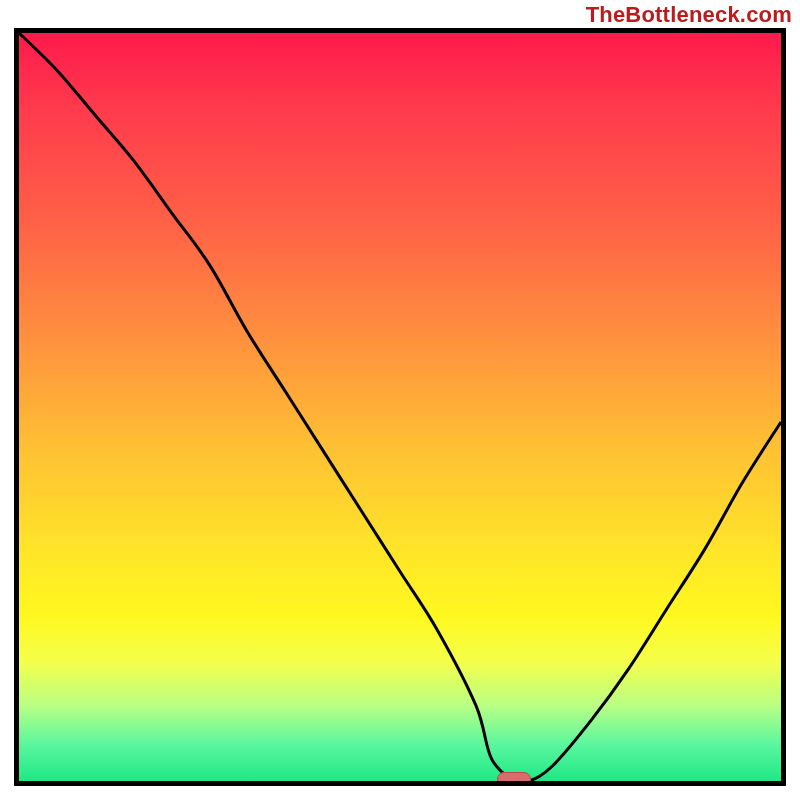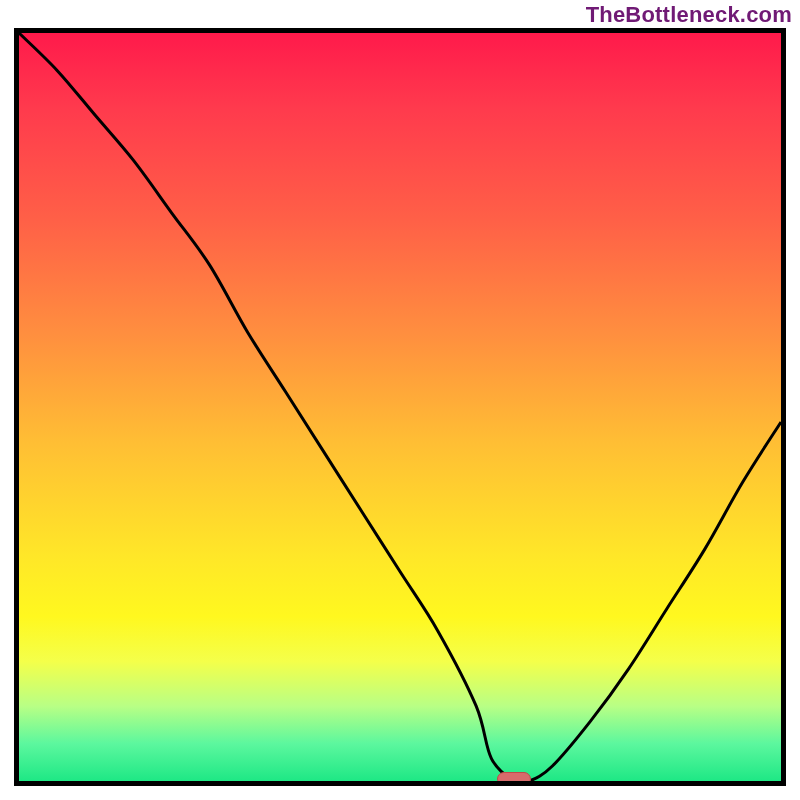--- a/index.html
+++ b/index.html
@@ -14,21 +14,21 @@
     position: relative;
     width: 800px;
     height: 800px;
   }
   .watermark {
     position: absolute;
     top: 2px;
     right: 8px;
     font-size: 22px;
     font-weight: 600;
-    color: #701a75;
+    color: #b91c1c;
     letter-spacing: 0.2px;
     z-index: 30;
   }
   .plot-area {
     position: absolute;
     left: 14px;
     top: 28px;
     width: 772px;
     height: 758px;
     border: 5px solid #000;

